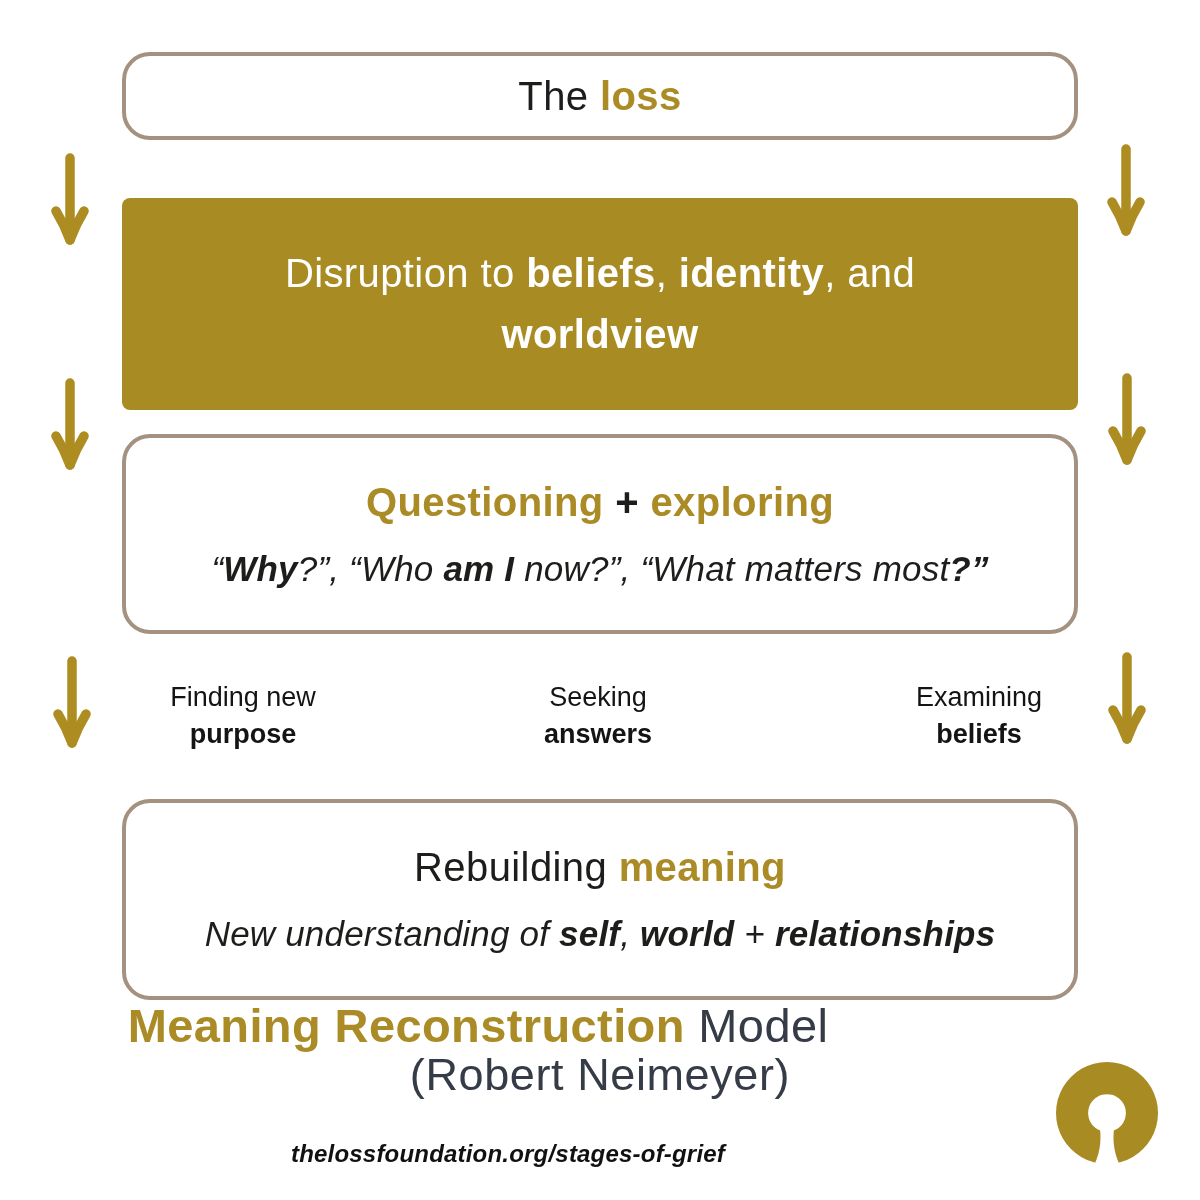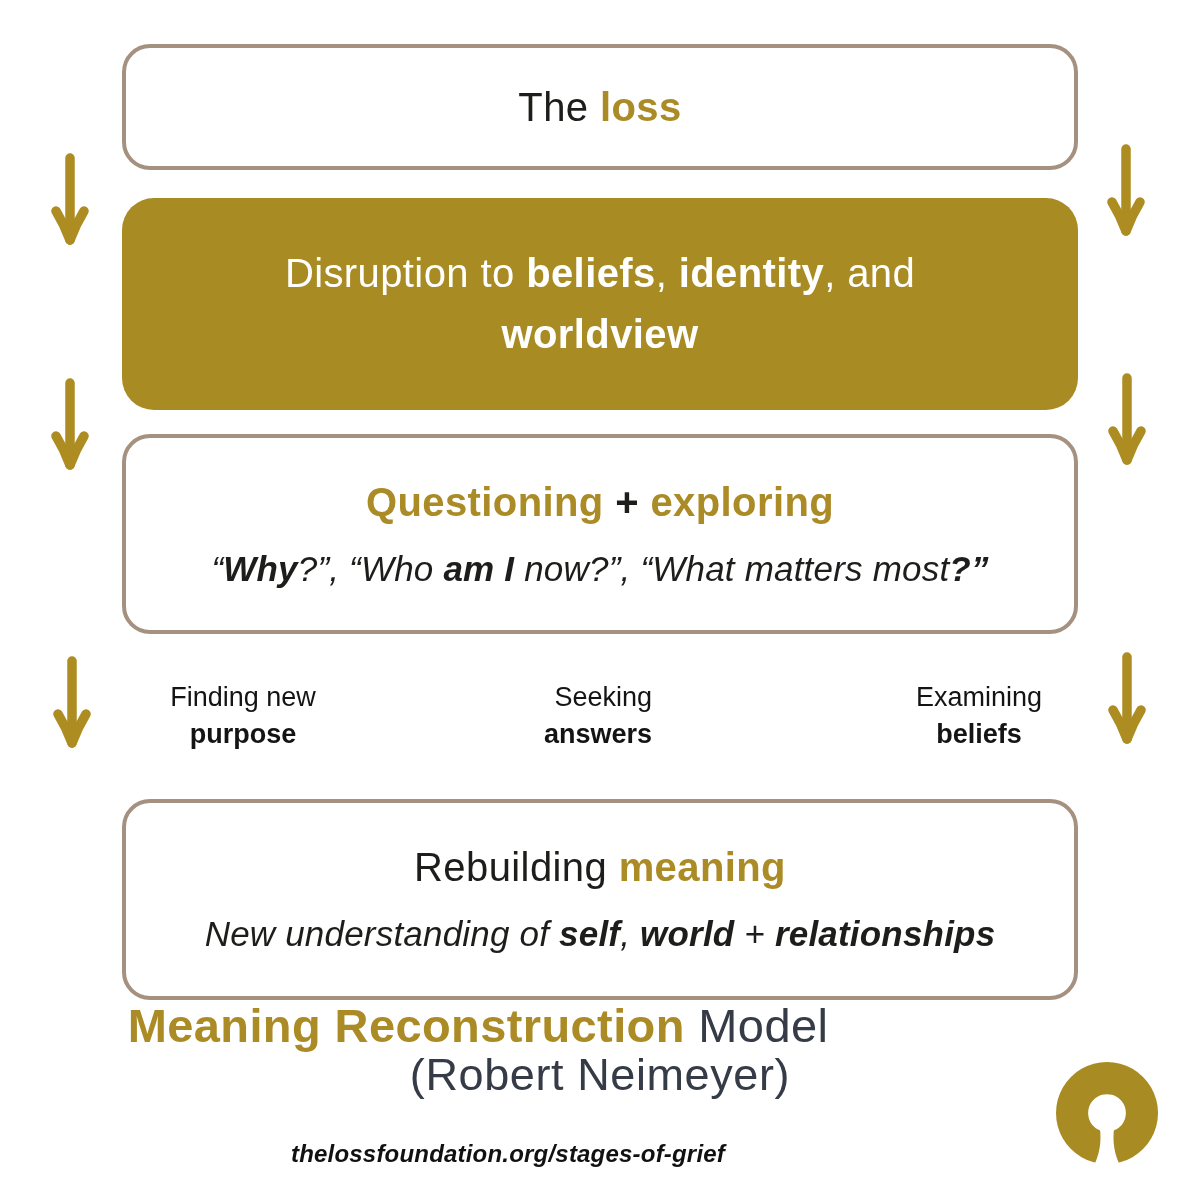--- a/index.html
+++ b/index.html
@@ -11,40 +11,40 @@
     position:absolute; left:122px; width:956px; box-sizing:border-box;
     background:#ffffff; border:4px solid #a59180; border-radius:28px;
     display:flex; flex-direction:column; justify-content:center; align-items:center;
     text-align:center;
   }
   .box-title { font-size:40px; letter-spacing:0.4px; }
   .gold-bold { color:#ab8b26; font-weight:bold; }
   .bold { font-weight:bold; }
   .plus { color:#1d1d1b; font-weight:600; }
 
-  #loss-box { top:44px; height:126px; }
+  #loss-box { top:52px; height:88px; }
 
   #disruption-box {
-    top:198px; height:212px; background:#a98b24; border:none; border-radius:32px;
+    top:198px; height:212px; background:#a98b24; border:none; border-radius:8px;
     color:#ffffff; font-size:40px; line-height:61px; letter-spacing:0.4px;
   }
 
   #questioning-box { top:434px; height:200px;align-items:center; }
   #rebuilding-box  { top:777px; height:201px;margin-top:22px; }
   .box-sub {
     font-size:35px; font-style:italic; margin-top:24px; letter-spacing:0.2px;
   }
 
   .stage {
     position:absolute; top:671px; transform:translateX(-50%);
     text-align:center; font-size:27px; line-height:37px; color:#141414;margin-top:8px;
   }
   .stage .l2 { font-weight:bold; }
   #stage-purpose { left:243px; }
-  #stage-answers { left:598px;text-align:right; }
+  #stage-answers { left:598px; }
   #stage-beliefs { left:979px; }
 
   .arrow { position:absolute; width:38px; height:96px; }
   #arrow-l1 { left:51px;  top:152px; }
   #arrow-l2 { left:51px;  top:377px; }
   #arrow-l3 { left:53px;  top:655px; }
   #arrow-r1 { left:1107px; top:143px; }
   #arrow-r2 { left:1108px; top:372px; }
   #arrow-r3 { left:1108px; top:651px; }
 

